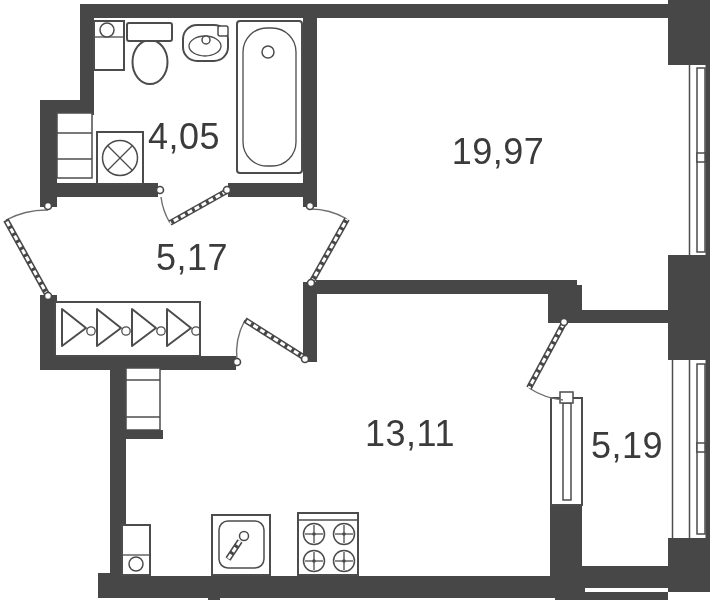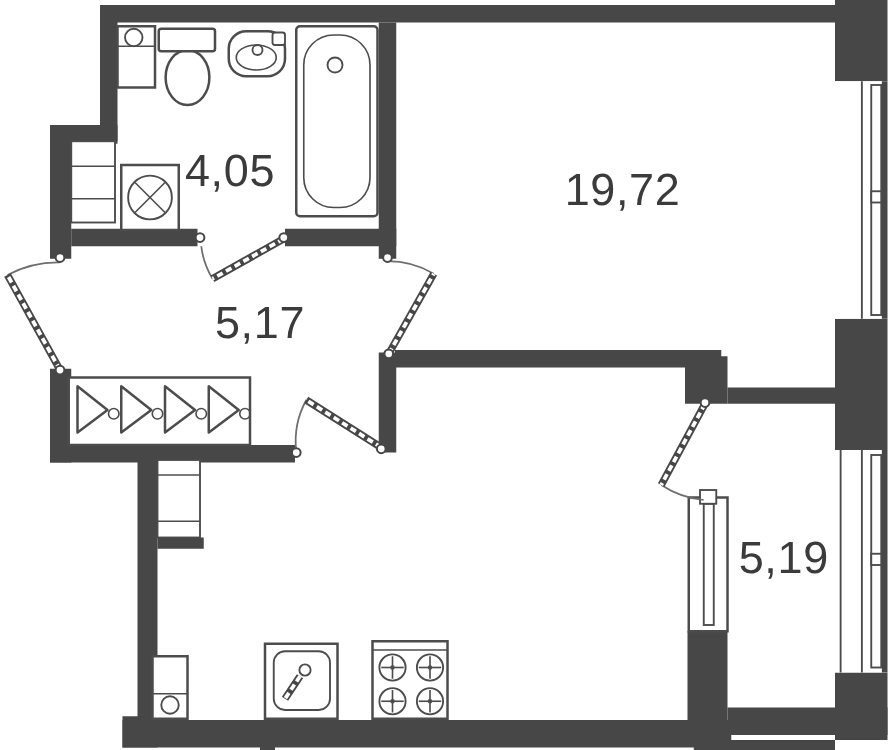--- a/index.html
+++ b/index.html
@@ -218,16 +218,17 @@
           <circle class="fx2" cx="344" cy="561" r="10.5"></circle>
           <line class="thin" x1="335" y1="561" x2="353" y2="561"></line>
           <line class="thin" x1="344" y1="552" x2="344" y2="570"></line>
           <circle cx="344" cy="561" r="1.8" fill="#4c4c4c"></circle>
         </g>
       </g>
     </g>
   </svg>
 
   <div class="room-label" style="left:184px;top:137px">4,05</div>
-  <div class="room-label" style="left:498px;top:152px">19,72</div>
-  <div class="room-label" style="left:208px;top:258px">5,17</div>
+  <div class="room-label" style="left:498px;top:152px">19,97</div>
+  <div class="room-label" style="left:192px;top:258px">5,17</div>
+  <div class="room-label" style="left:410px;top:434px">13,11</div>
   <div class="room-label" style="left:627px;top:446px">5,19</div>
 </div>
 
 </body></html>

